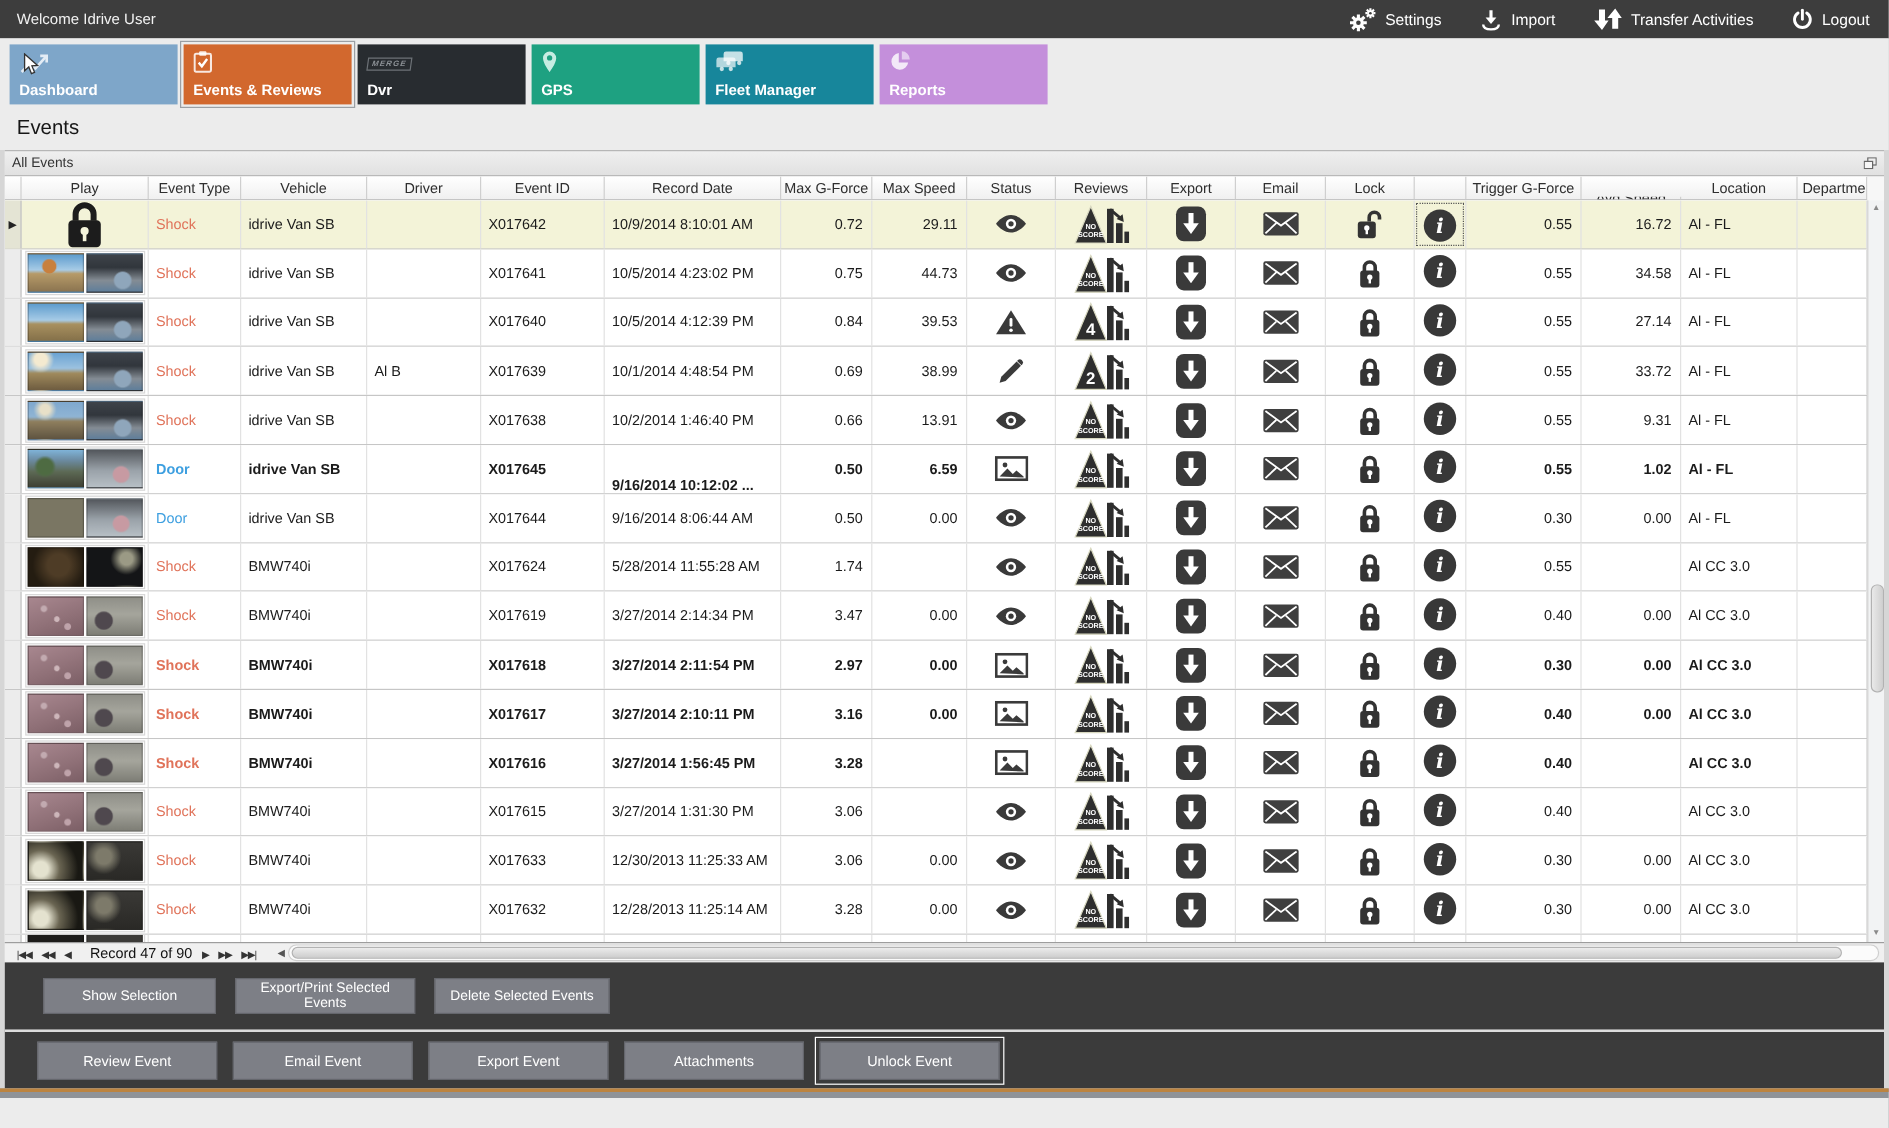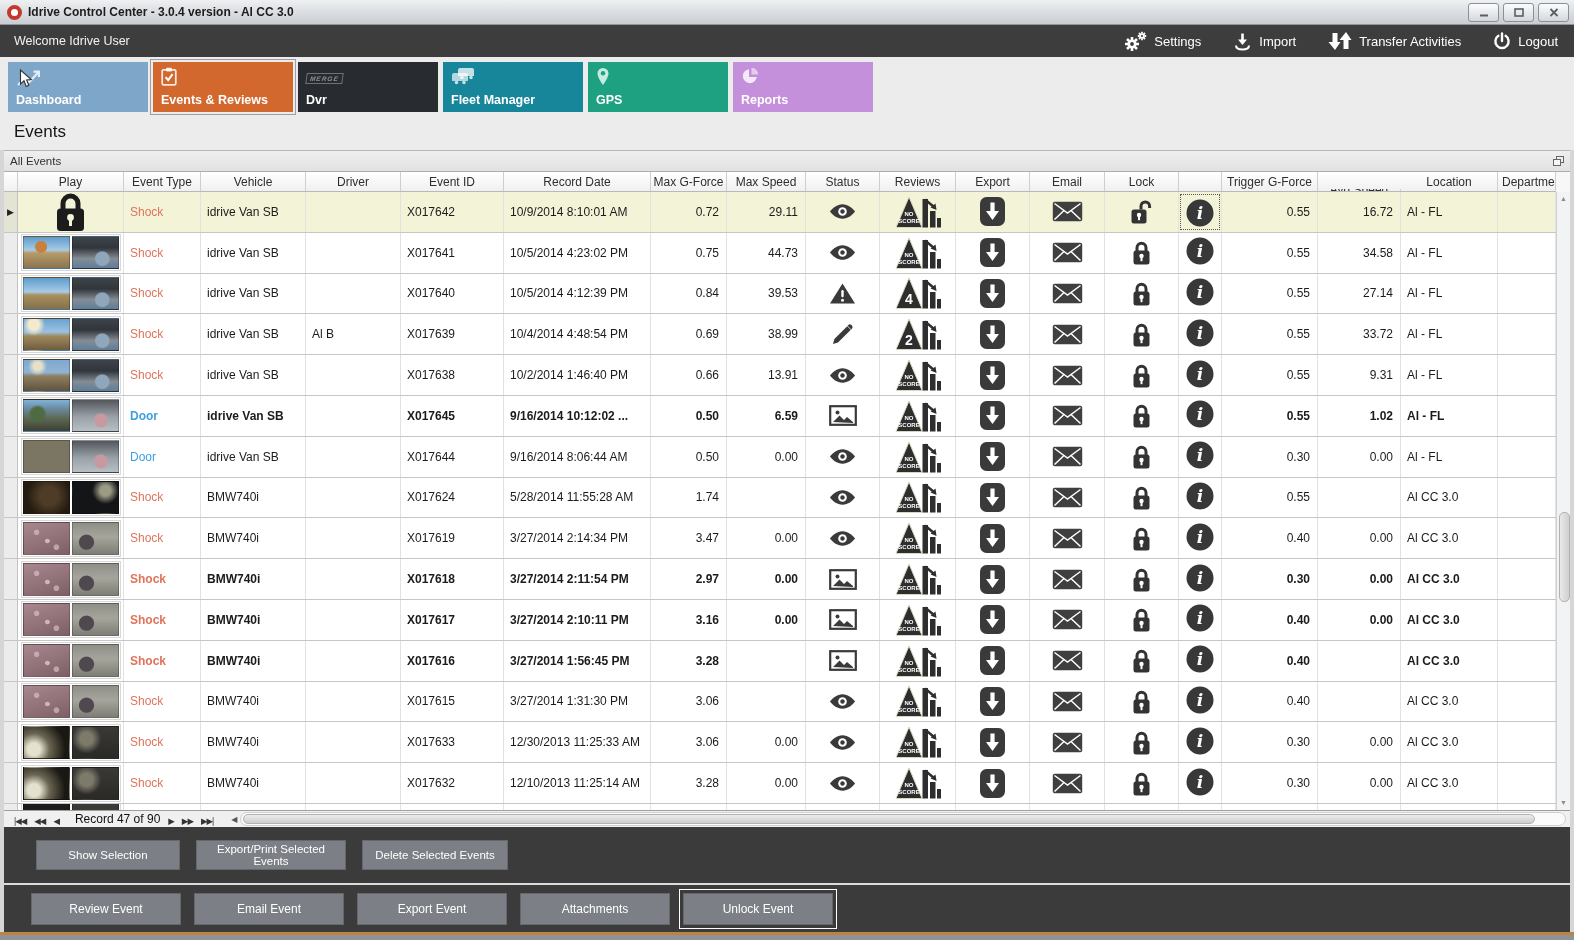--- a/index.html
+++ b/index.html
@@ -103,41 +103,20 @@
   .evt-btn.focused{outline:1px solid #fff;outline-offset:3px}
 
   .footer-strip{height:8px;background:#8f9398;border-top:3px solid #bc8440;box-sizing:border-box}
   .icon{display:inline-flex;align-items:center;justify-content:center}
 </style>
 </head>
 <body>
 
 <div class="app">
 
-  <div class="titlebar">
-    <span class="logo"></span>
-    <span class="title">Idrive Control Center - 3.0.4 version - Al CC 3.0</span>
-    <span class="winbtns">
-      <span class="winbtn">
-          <svg width="10" height="9">
-            <path d="M1 7.5 h8" stroke="#5a5f66" stroke-width="2"></path>
-          </svg>
-        </span>
-      <span class="winbtn">
-          <svg width="10" height="9">
-            <rect x="1" y="1" width="8" height="7" fill="none" stroke="#5a5f66" stroke-width="1.6"></rect>
-          </svg>
-        </span>
-      <span class="winbtn">
-          <svg width="10" height="9">
-            <path d="M1.5 1 L8.5 8 M8.5 1 L1.5 8" stroke="#5a5f66" stroke-width="1.8"></path>
-          </svg>
-        </span>
-    </span>
-  </div>
 
   <div class="topbar">
     <span class="welcome">Welcome Idrive User</span>
     <div class="actions" id="top-actions">
         <div class="action">
           <span class="icon">
             <svg width="24" height="21" viewBox="0 0 24 21">
               <g stroke="#fff" stroke-width="2.6">
                 <path d="M9 6 V9 M9 20 V17 M2 13 H5 M16 13 H13 M4 8 L6.2 10.2 M14 18 L11.8 15.8 M4 18 L6.2 15.8 M14 8 L11.8 10.2"></path>
               </g>
@@ -194,38 +173,38 @@
               <path d="M1.5 1 L1.5 15 L5 11.8 L7.2 17.4 L9.8 16.3 L7.6 10.9 L12.3 10.6 Z" fill="#fff" stroke="#333" stroke-width="1.1"></path>
             </svg></span></div>
         <div class="tile selected" style="background: rgb(210, 104, 46);"><span class="icon">
             <svg width="16" height="19" viewBox="0 0 16 19">
               <rect x="1.2" y="2.8" width="13.6" height="15" rx="1.2" fill="none" stroke="rgba(255,255,255,.85)" stroke-width="1.7"></rect>
               <rect x="5" y="0.8" width="6" height="3.6" rx="0.8" fill="rgba(255,255,255,.85)"></rect>
               <path d="M4.6 10.2 l2.6 3 4.4 -6" stroke="#fff" stroke-width="2" fill="none"></path>
             </svg>
           </span><div class="t-label">Events &amp; Reviews</div></div>
         <div class="tile" style="background: rgb(40, 44, 48);"><span class="merge-badge">MERGE</span><div class="t-label">Dvr</div></div>
+        <div class="tile" style="background: rgb(30, 161, 129);"><span class="icon">
+            <svg width="14" height="19" viewBox="0 0 14 19">
+              <path d="M7 1 a5.5 5.5 0 0 1 5.5 5.5 C12.5 10.8 7 18 7 18 S1.5 10.8 1.5 6.5 A5.5 5.5 0 0 1 7 1 z" fill="rgba(240,255,250,.8)"></path>
+              <circle cx="7" cy="6.3" r="2.2" fill="#1ea181"></circle>
+            </svg>
+          </span><div class="t-label">GPS</div></div>
         <div class="tile" style="background: rgb(23, 134, 155);"><span class="icon">
             <svg width="28" height="18" viewBox="0 0 28 18">
               <g fill="rgba(255,255,255,.75)">
                 <path d="M9 1 h12 a2 2 0 0 1 2 2 v6 h-16 v-6 a2 2 0 0 1 2 -2 z"></path>
                 <circle cx="11" cy="10.5" r="1.8"></circle>
                 <circle cx="20" cy="10.5" r="1.8"></circle>
                 <path d="M3 6 h12 a2 2 0 0 1 2 2 v6 h-16 v-6 a2 2 0 0 1 2 -2 z" opacity=".9"></path>
                 <circle cx="5.5" cy="15.5" r="1.8"></circle>
                 <circle cx="13" cy="15.5" r="1.8"></circle>
               </g>
             </svg>
           </span><div class="t-label">Fleet Manager</div></div>
-        <div class="tile" style="background: rgb(30, 161, 129);"><span class="icon">
-            <svg width="14" height="19" viewBox="0 0 14 19">
-              <path d="M7 1 a5.5 5.5 0 0 1 5.5 5.5 C12.5 10.8 7 18 7 18 S1.5 10.8 1.5 6.5 A5.5 5.5 0 0 1 7 1 z" fill="rgba(240,255,250,.8)"></path>
-              <circle cx="7" cy="6.3" r="2.2" fill="#1ea181"></circle>
-            </svg>
-          </span><div class="t-label">GPS</div></div>
         <div class="tile" style="background: rgb(196, 143, 219);"><span class="icon">
             <svg width="18" height="18" viewBox="0 0 18 18">
               <path d="M8 2.2 A7 7 0 1 0 15.8 10 L8 10 z" fill="rgba(255,255,255,.8)"></path>
               <path d="M10.5 0.8 a6.8 6.8 0 0 1 6.7 6.7 l-6.7 0 z" fill="rgba(255,255,255,.55)"></path>
             </svg>
           </span><div class="t-label">Reports</div></div>
       </div>
     <div class="page-title">Events</div>
   </div>
 
@@ -584,21 +563,21 @@
             <div class="g-cell al" style="width: 105px;">
               <span>idrive Van SB</span>
             </div>
             <div class="g-cell al" style="width: 95px;">
               <span>Al B</span>
             </div>
             <div class="g-cell al" style="width: 103px;">
               <span>X017639</span>
             </div>
             <div class="g-cell al" style="width: 147px;">
-              <span>10/4/2014 4:48:54 PM</span>
+              <span>10/1/2014 4:48:54 PM</span>
             </div>
             <div class="g-cell ar" style="width: 76px;">
               <span>0.69</span>
             </div>
             <div class="g-cell ar" style="width: 79px;">
               <span>38.99</span>
             </div>
             <div class="g-cell ac" style="width: 74px;">
               <span class="icon">
                 <svg width="23" height="23" viewBox="0 0 23 23">
@@ -781,21 +760,21 @@
             </div>
             <div class="g-cell al" style="width: 105px;">
               <span>idrive Van SB</span>
             </div>
             <div class="g-cell al" style="width: 95px;">
               <span></span>
             </div>
             <div class="g-cell al" style="width: 103px;">
               <span>X017645</span>
             </div>
-            <div class="g-cell al" style="width: 147px;">
+            <div class="g-cell al" style="width: 147px; align-items: flex-end;">
               <span>9/16/2014 10:12:02 ...</span>
             </div>
             <div class="g-cell ar" style="width: 76px;">
               <span>0.50</span>
             </div>
             <div class="g-cell ar" style="width: 79px;">
               <span>6.59</span>
             </div>
             <div class="g-cell ac" style="width: 74px;">
               <span class="icon">
@@ -1682,21 +1661,21 @@
             <div class="g-cell al" style="width: 105px;">
               <span>BMW740i</span>
             </div>
             <div class="g-cell al" style="width: 95px;">
               <span></span>
             </div>
             <div class="g-cell al" style="width: 103px;">
               <span>X017632</span>
             </div>
             <div class="g-cell al" style="width: 147px;">
-              <span>12/10/2013 11:25:14 AM</span>
+              <span>12/28/2013 11:25:14 AM</span>
             </div>
             <div class="g-cell ar" style="width: 76px;">
               <span>3.28</span>
             </div>
             <div class="g-cell ar" style="width: 79px;">
               <span>0.00</span>
             </div>
             <div class="g-cell ac" style="width: 74px;">
               <span class="icon">
                 <svg width="27" height="17" viewBox="0 0 27 17">

